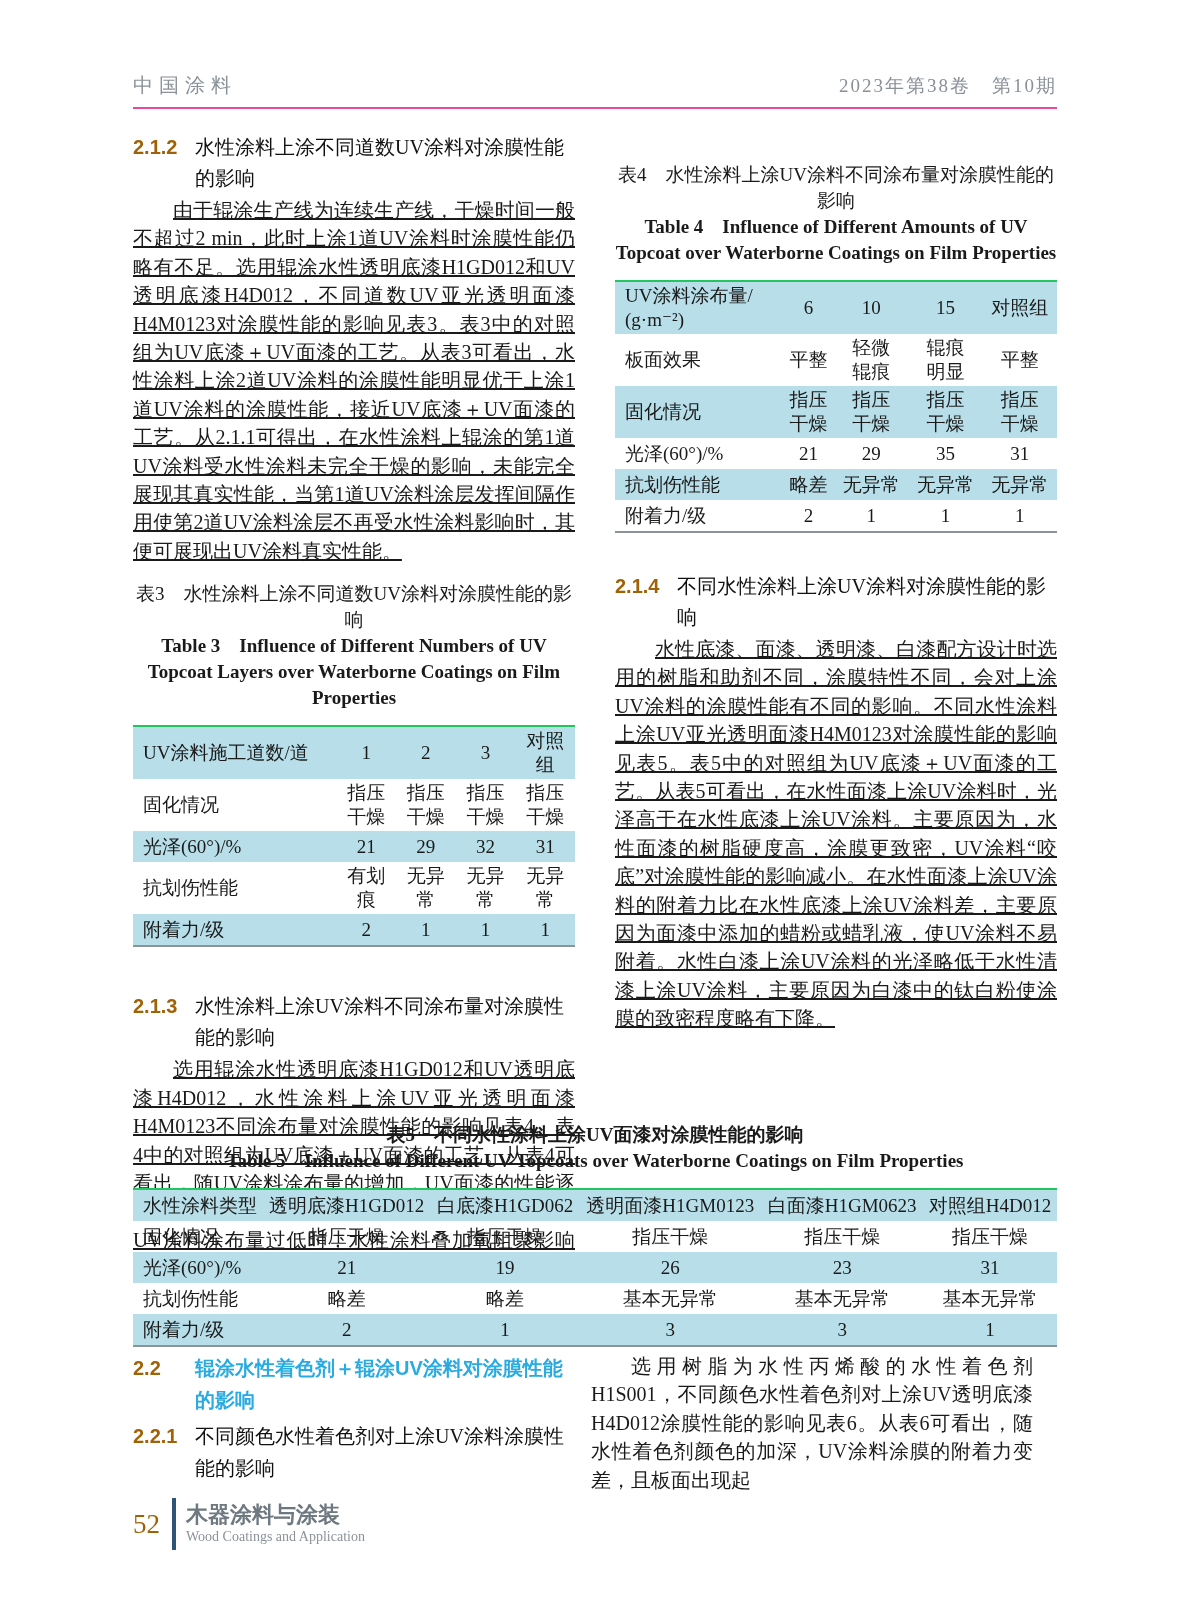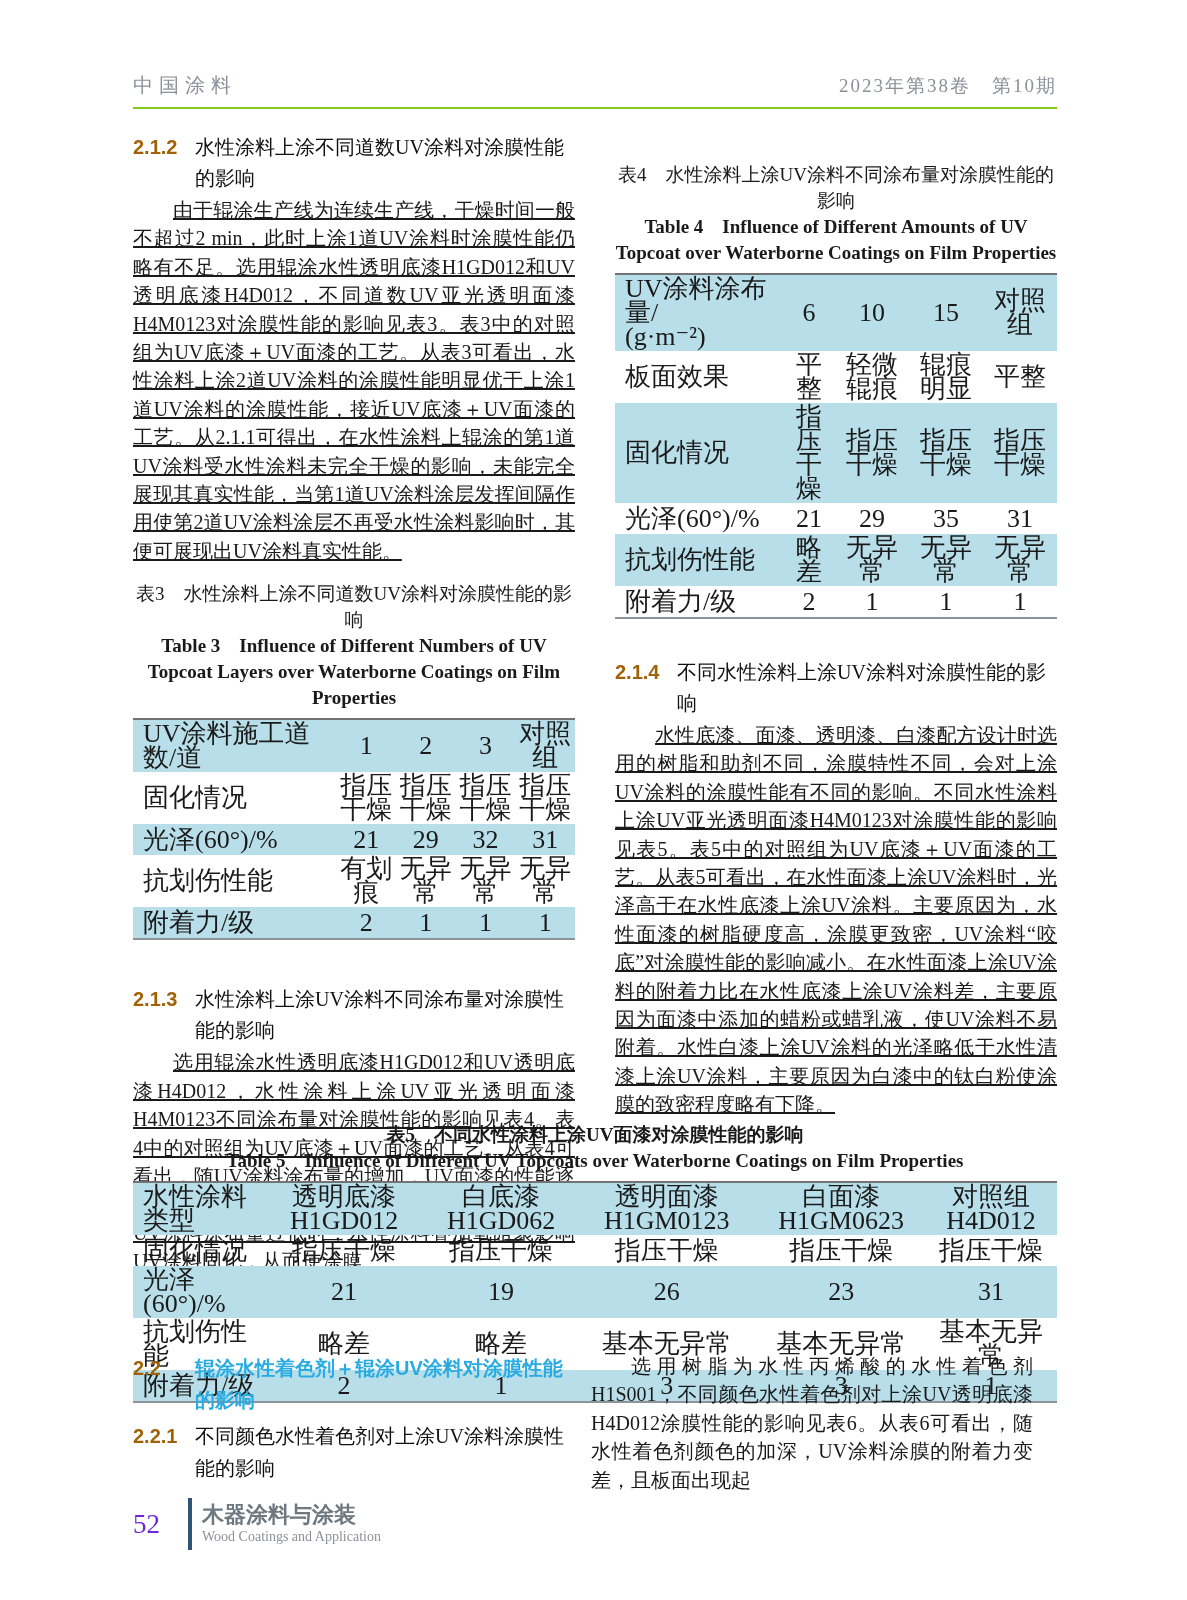--- a/index.html
+++ b/index.html
@@ -4,21 +4,21 @@
 <style>
   html,body{margin:0;padding:0;background:#ffffff;}
   .page{
     position:relative;width:1187px;height:1600px;background:#ffffff;overflow:hidden;
     font-family:"Liberation Serif","DejaVu Serif",serif;color:#1a1a1a;
   }
   
   .hdr{
     position:absolute;left:133px;right:130px;top:72px;
     display:flex;justify-content:space-between;align-items:flex-end;
-    padding-bottom:8px;border-bottom:2px solid #84cc16;
+    padding-bottom:8px;border-bottom:2px solid #ec4899;
   }
   .hdr .journal{font-size:20px;color:#8a9199;letter-spacing:6px;}
   .hdr .issue{font-size:19px;color:#8a9199;letter-spacing:2px;}
   
   .cols{position:absolute;left:133px;top:132px;width:924px;display:flex;gap:40px;}
   .col{width:442px;}
   .bcols{position:absolute;left:133px;top:1352px;width:924px;display:flex;gap:16px;}
   
   .para{
     font-size:20px;line-height:28.4px;text-align:justify;margin:0;
@@ -37,43 +37,43 @@
   }
   .mt-h213{margin-top:44px;}
   .mt-p{margin-top:2px;text-decoration:underline;}
   .mt-h214{margin-top:38px;}
   .mt-h221{margin-top:4px;}
   
   .tblock{margin-top:16px;}
   .tblock .tzh{font-size:19px;font-weight:normal;text-align:center;line-height:26px;margin:0;}
   .tblock .ten{font-size:19px;font-weight:bold;text-align:center;line-height:26px;margin:0;}
   table.dt{
-    width:100%;border-collapse:collapse;margin-top:7px;
-    border-top:2px solid #737373;border-bottom:2px solid #8d9499;
-    font-size:26px;
+    width:100%;border-collapse:collapse;margin-top:14px;
+    border-top:2px solid #22c55e;border-bottom:2px solid #8d9499;
+    font-size:19px;
   }
   table.dt td{
     padding:2px 2px;text-align:center;vertical-align:middle;
     white-space:pre-line;line-height:24px;
   }
   table.dt td.lbl{text-align:left;padding-left:10px;}
   table.dt tr.hl{background:#b8dfe9;}
   table.dt tr td{height:27px;}
   
   table.t3 td.lbl{width:46%;}
   table.t4 td.lbl{width:38%;}
   table.t5 td.lbl{width:14%;}
   
   .t5block{position:absolute;left:133px;top:1122px;width:924px;}
   .t5block .tzh{font-size:19px;font-weight:bold;text-align:center;line-height:25px;margin:0;}
   .t5block .ten{font-size:19px;font-weight:bold;text-align:center;line-height:27px;margin:0;}
   
   .ftr{position:absolute;left:133px;top:1498px;display:flex;align-items:center;}
   .ftr .pno{
-    font-size:27px;color:#6d28d9;margin-right:28px;line-height:1;
+    font-size:27px;color:#a16207;margin-right:12px;line-height:1;
     font-family:"Liberation Serif","DejaVu Serif",serif;
   }
   .ftr .bar{width:4px;height:52px;background:#2e5577;margin-right:10px;}
   .ftr .fzh{
     font-size:22px;font-weight:bold;color:#6e7880;line-height:26px;
     font-family:"Liberation Sans","DejaVu Sans",sans-serif;
   }
   .ftr .fen{font-size:14px;color:#8b9299;line-height:18px;}
 </style>
 </head>

